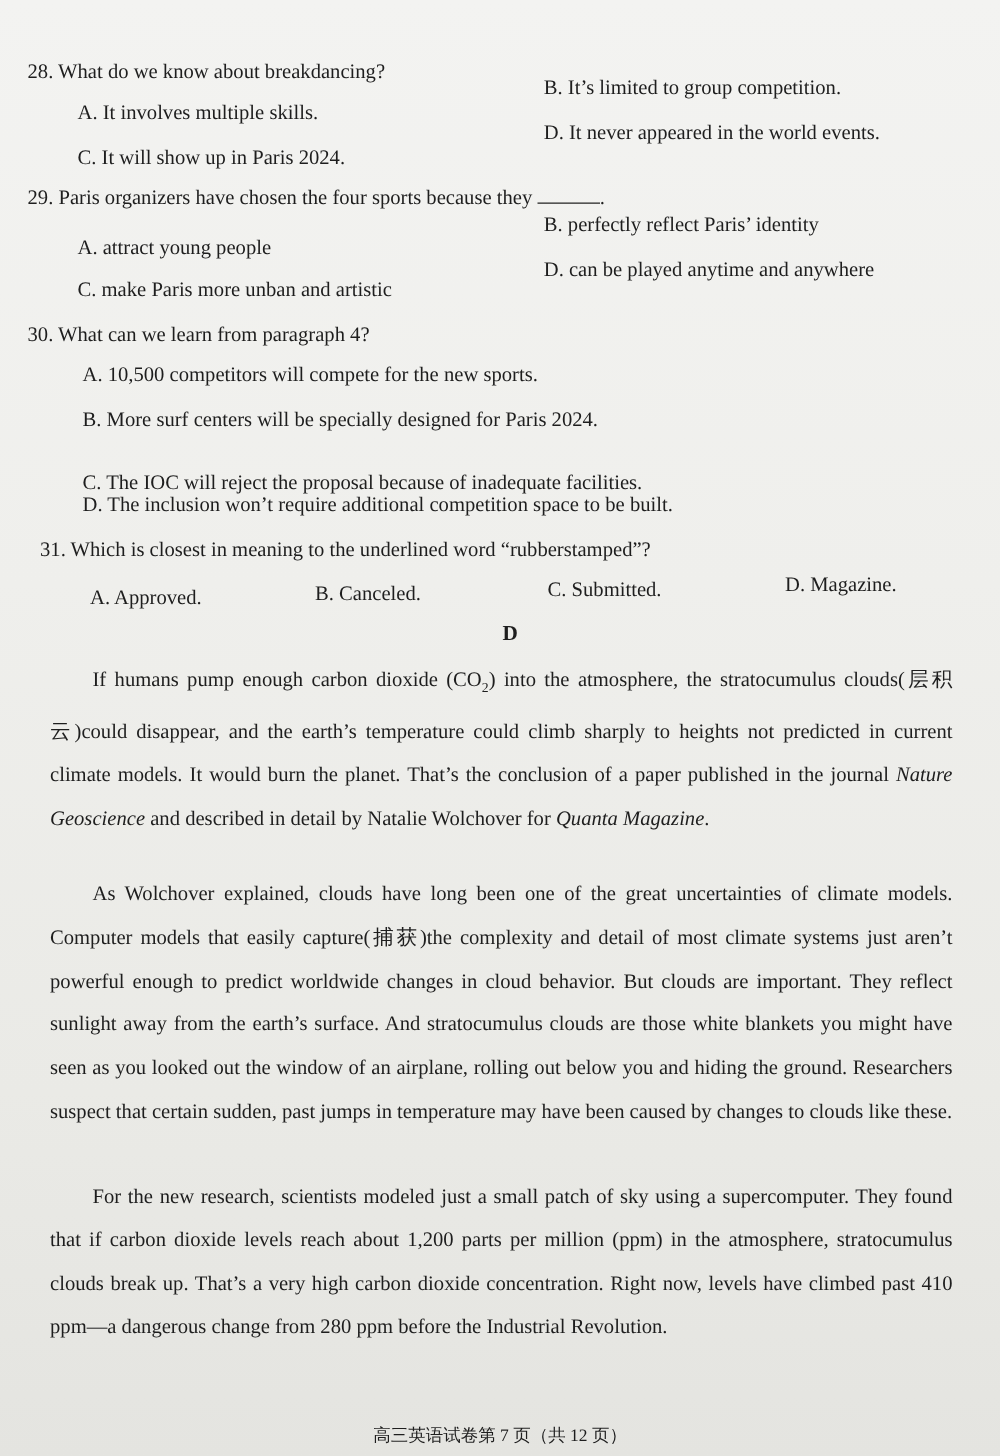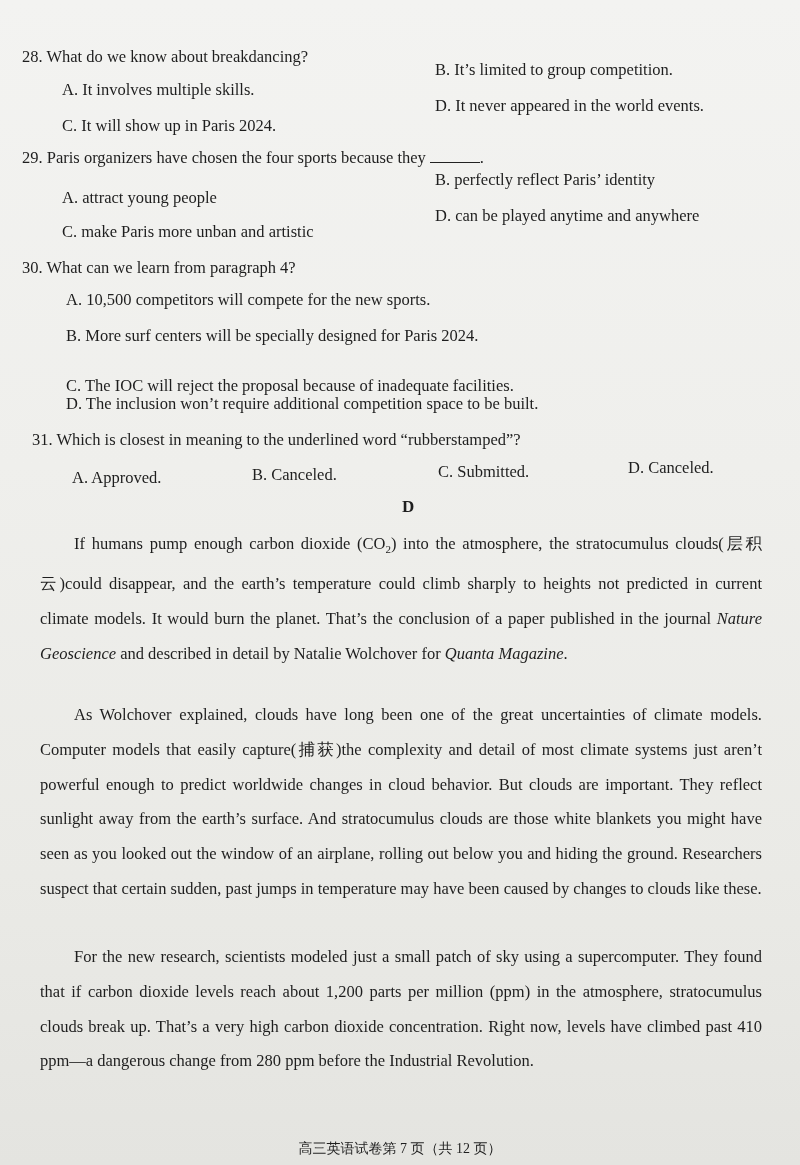--- a/index.html
+++ b/index.html
@@ -46,21 +46,21 @@
   <div class="line q" style="top:258px;text-align:center;">30. What can we learn from paragraph 4?</div>
   <div class="line opt-full" style="top:290px;">A. 10,500 competitors will compete for the new sports.</div>
   <div class="line opt-full" style="top:326px;">B. More surf centers will be specially designed for Paris 2024.</div>
   <div class="line opt-full" style="top:376px;">C. The IOC will reject the proposal because of inadequate facilities.</div>
   <div class="line opt-full" style="top:394px;">D. The inclusion won’t require additional competition space to be built.</div>
 
   <div class="line" style="top:430px; left:32px;">31. Which is closest in meaning to the underlined word “rubberstamped”?</div>
   <div class="line" style="top:468px; left:72px;">A. Approved.</div>
   <div class="line" style="top:465px; left:252px;">B. Canceled.</div>
   <div class="line" style="top:462px; left:438px;">C. Submitted.</div>
-  <div class="line" style="top:458px; left:628px;">D. Canceled.</div>
+  <div class="line" style="top:458px; left:628px;">D. Magazine.</div>
 
   <div class="sec-title">D</div>
 
   <div class="para" style="top:527px;">
     <p><span>If humans pump enough carbon dioxide (CO</span><sub>2</sub><span>) into the atmosphere, the stratocumulus clouds(层积云)could disappear, and the earth’s temperature could climb sharply to heights not predicted in current climate models. It would burn the planet. That’s the conclusion of a paper published in the journal </span><span class="italic">Nature Geoscience</span><span> and described in detail by Natalie Wolchover for </span><span class="italic">Quanta Magazine</span><span>.</span></p>
   </div>
 
   <div class="para" style="top:698px;">
     <p>As Wolchover explained, clouds have long been one of the great uncertainties of climate models. Computer models that easily capture(捕获)the complexity and detail of most climate systems just aren’t powerful enough to predict worldwide changes in cloud behavior. But clouds are important. They reflect sunlight away from the earth’s surface. And stratocumulus clouds are those white blankets you might have seen as you looked out the window of an airplane, rolling out below you and hiding the ground. Researchers suspect that certain sudden, past jumps in temperature may have been caused by changes to clouds like these.</p>
   </div>

